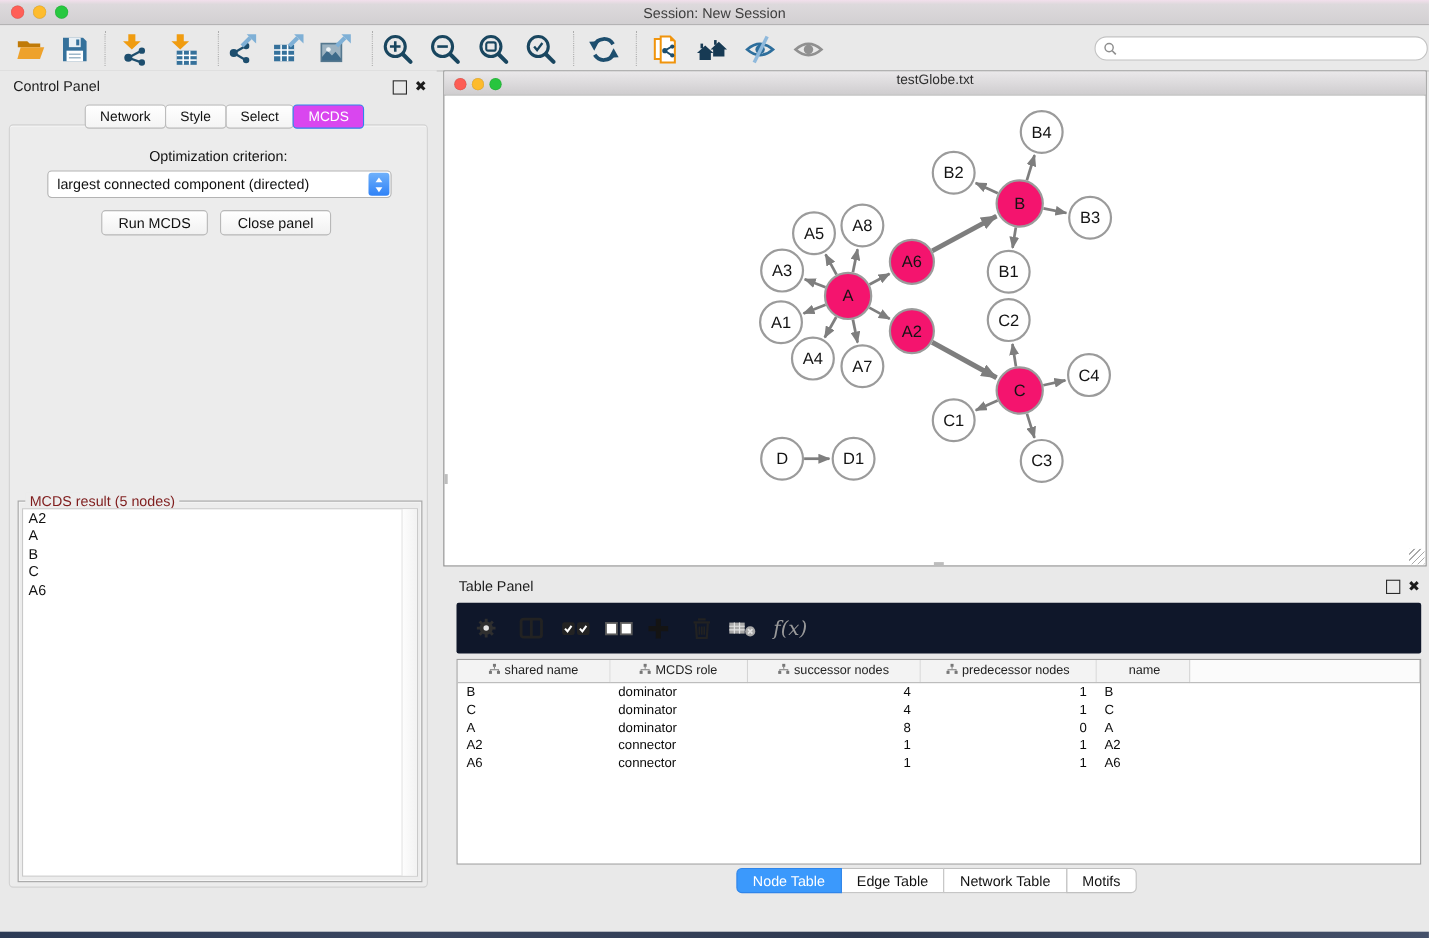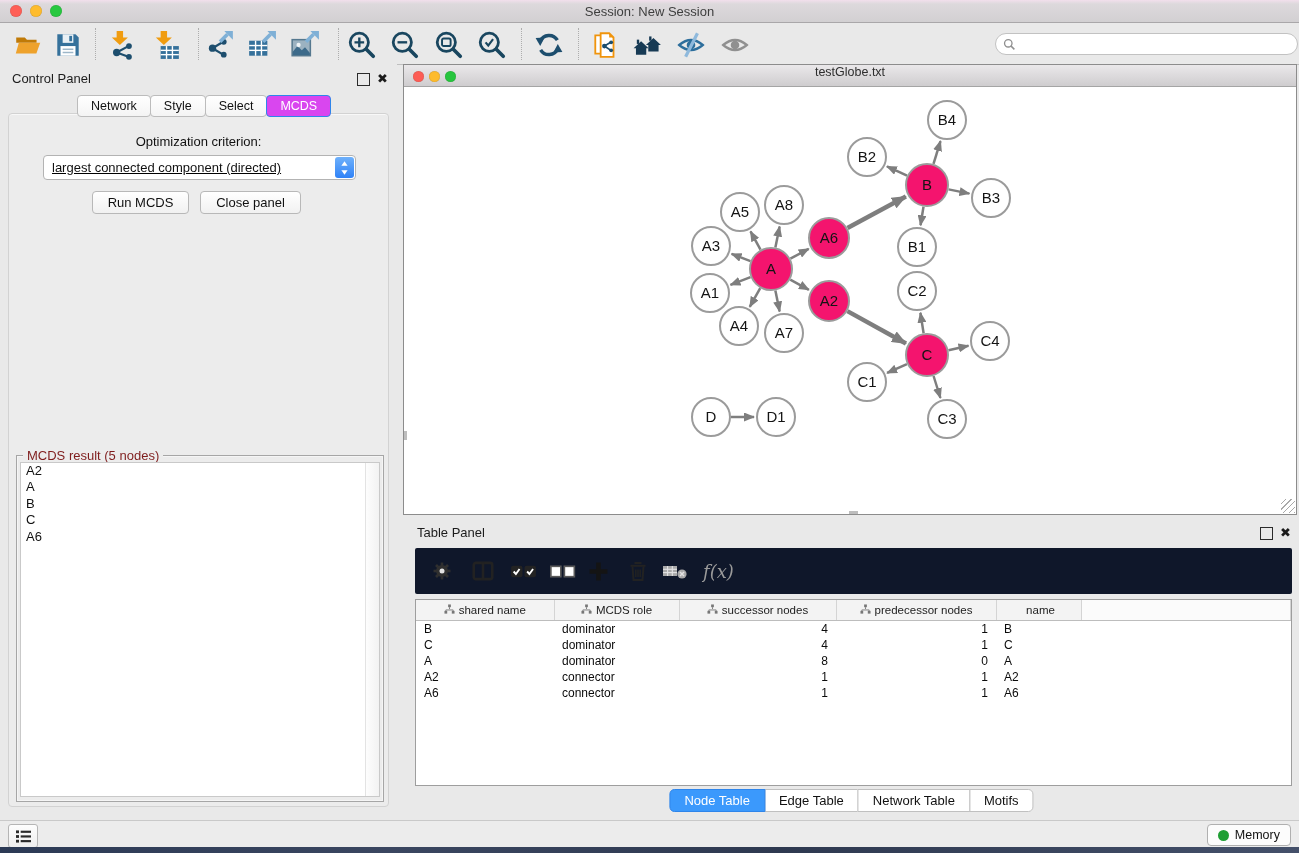--- a/index.html
+++ b/index.html
@@ -27,21 +27,21 @@
   .cpanel{position:absolute;left:0;top:64px;width:397px;height:756px;background:#e9e9e9;}
   .cp-title{position:absolute;left:12px;top:7px;font-size:13px;color:#1c1c1c;}
   .float-ic{position:absolute;width:11px;height:11px;border:1.6px solid #2b2b2b;background:transparent;}
   .close-ic{position:absolute;font-size:13px;font-weight:bold;color:#1b1b1b;line-height:13px;}
   .cp-tabs{position:absolute;left:77px;top:31px;display:flex;}
   .cp-tab{height:20px;line-height:20px;padding:0 13px;font-size:12.5px;background:linear-gradient(#ffffff,#f4f4f4);
     border:1px solid #bcbcbc;border-radius:4px;margin-right:-1px;color:#111;position:relative;}
   .cp-tab.active{background:#d946ef;border-color:#2f85ea;color:#fff;z-index:2;}
   .cp-inner{position:absolute;left:8px;top:49px;width:379px;height:692px;background:#ececec;border:1px solid #d2d2d2;border-radius:4px;box-shadow:inset 0 1px 0 #f8f8f8;}
   .opt-label{position:absolute;left:0;top:70px;width:397px;text-align:center;font-size:13px;color:#111;}
-  .combo{position:absolute;left:43px;top:91px;width:313px;height:25px;background:#fff;border:1px solid #b3b3b3;border-radius:4px;display:flex;align-items:center;box-sizing:border-box;text-decoration:underline;}
+  .combo{position:absolute;left:43px;top:91px;width:313px;height:25px;background:#fff;border:1px solid #b3b3b3;border-radius:4px;display:flex;align-items:center;box-sizing:border-box;}
   .combo .val{font-size:13px;color:#111;margin-left:8px;flex:1;white-space:nowrap;overflow:hidden;}
   .combo .stepper{width:19px;height:21px;margin-right:1px;border-radius:3px;background:linear-gradient(#6fb1fb,#2f82f7);display:flex;align-items:center;justify-content:center;}
   .cp-btn{position:absolute;top:127px;height:23px;background:linear-gradient(#ffffff,#f1f1f1);border:1px solid #b8b8b8;border-radius:4px;font-size:13px;color:#111;display:flex;align-items:center;justify-content:center;box-sizing:border-box;}
   .groupbox{position:absolute;left:16px;top:391px;width:366px;height:345px;border:1px solid #a6a6a6;box-shadow:inset 0 0 0 1px #f5f5f5;}
   .gb-legend{position:absolute;left:6px;top:-8px;background:#ececec;padding:0 4px;font-size:13px;color:#7f1d1d;}
   .listbox{position:absolute;left:3px;top:6px;right:3px;bottom:4px;background:#fff;border:1px solid #c9c9c9;}
   .list-scroll{position:absolute;top:0;right:0;bottom:0;width:13px;background:linear-gradient(to right,#fdfdfd,#f2f2f2);border-left:1px solid #e3e3e3;}
   .list-item{font-size:13px;color:#111;line-height:16.4px;padding-left:5px;}
 
   
@@ -582,33 +582,15 @@
     </div>
 
     <div class="tp-tabs" id="tp-tabs">
         <span class="seg first active">Node Table</span>
         <span class="seg">Edge Table</span>
         <span class="seg">Network Table</span>
         <span class="seg last">Motifs</span>
       </div>
   </div>
 
-  <div class="statusbar">
-    <span class="sb-btn">
-      <svg viewBox="0 0 18 16" width="17" height="15">
-          <g fill="#2a2a2a">
-            <rect x="1" y="1.5" width="3.2" height="3"></rect>
-            <rect x="1" y="6.5" width="3.2" height="3"></rect>
-            <rect x="1" y="11.5" width="3.2" height="3"></rect>
-            <rect x="6" y="1.8" width="11" height="2.3"></rect>
-            <rect x="6" y="6.8" width="11" height="2.3"></rect>
-            <rect x="6" y="11.8" width="11" height="2.3"></rect>
-          </g>
-        </svg>
-    </span>
-    <span class="memory-btn">
-      <span class="memory-dot"></span>
-      <span>Memory</span>
-    </span>
-  </div>
   <div class="desktop-strip"></div>
 
 </div>
 
 </body></html>

